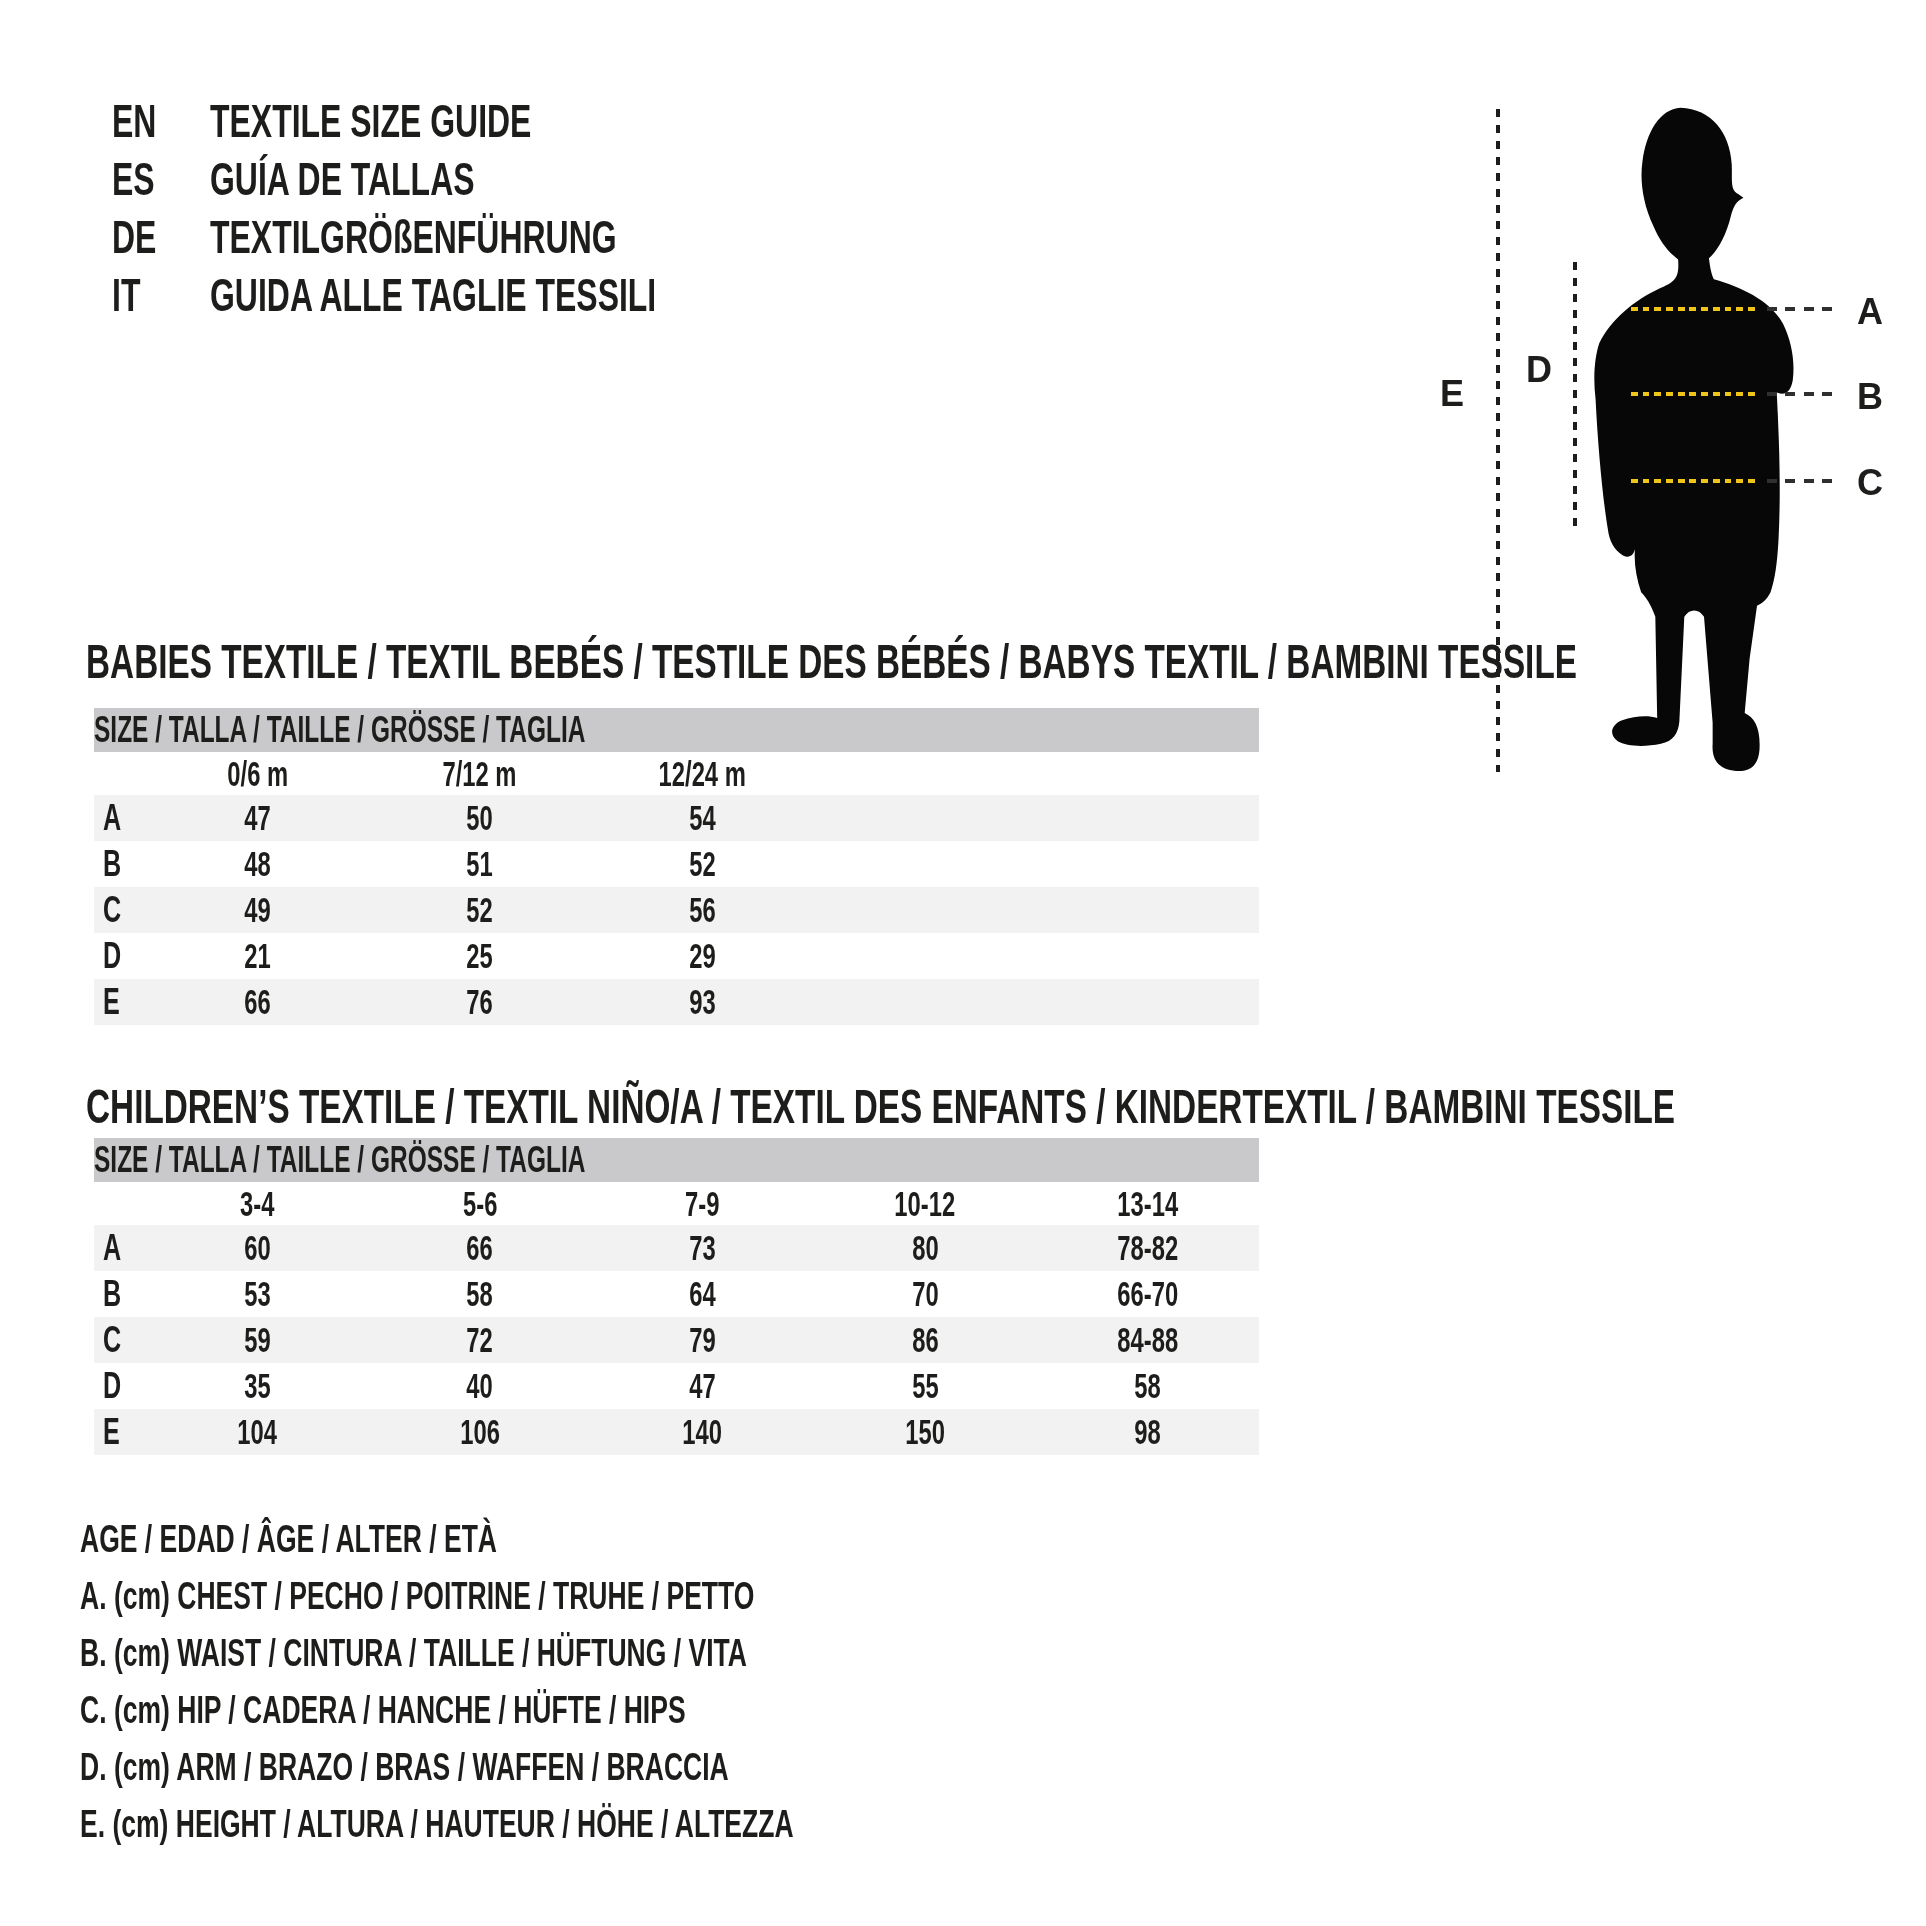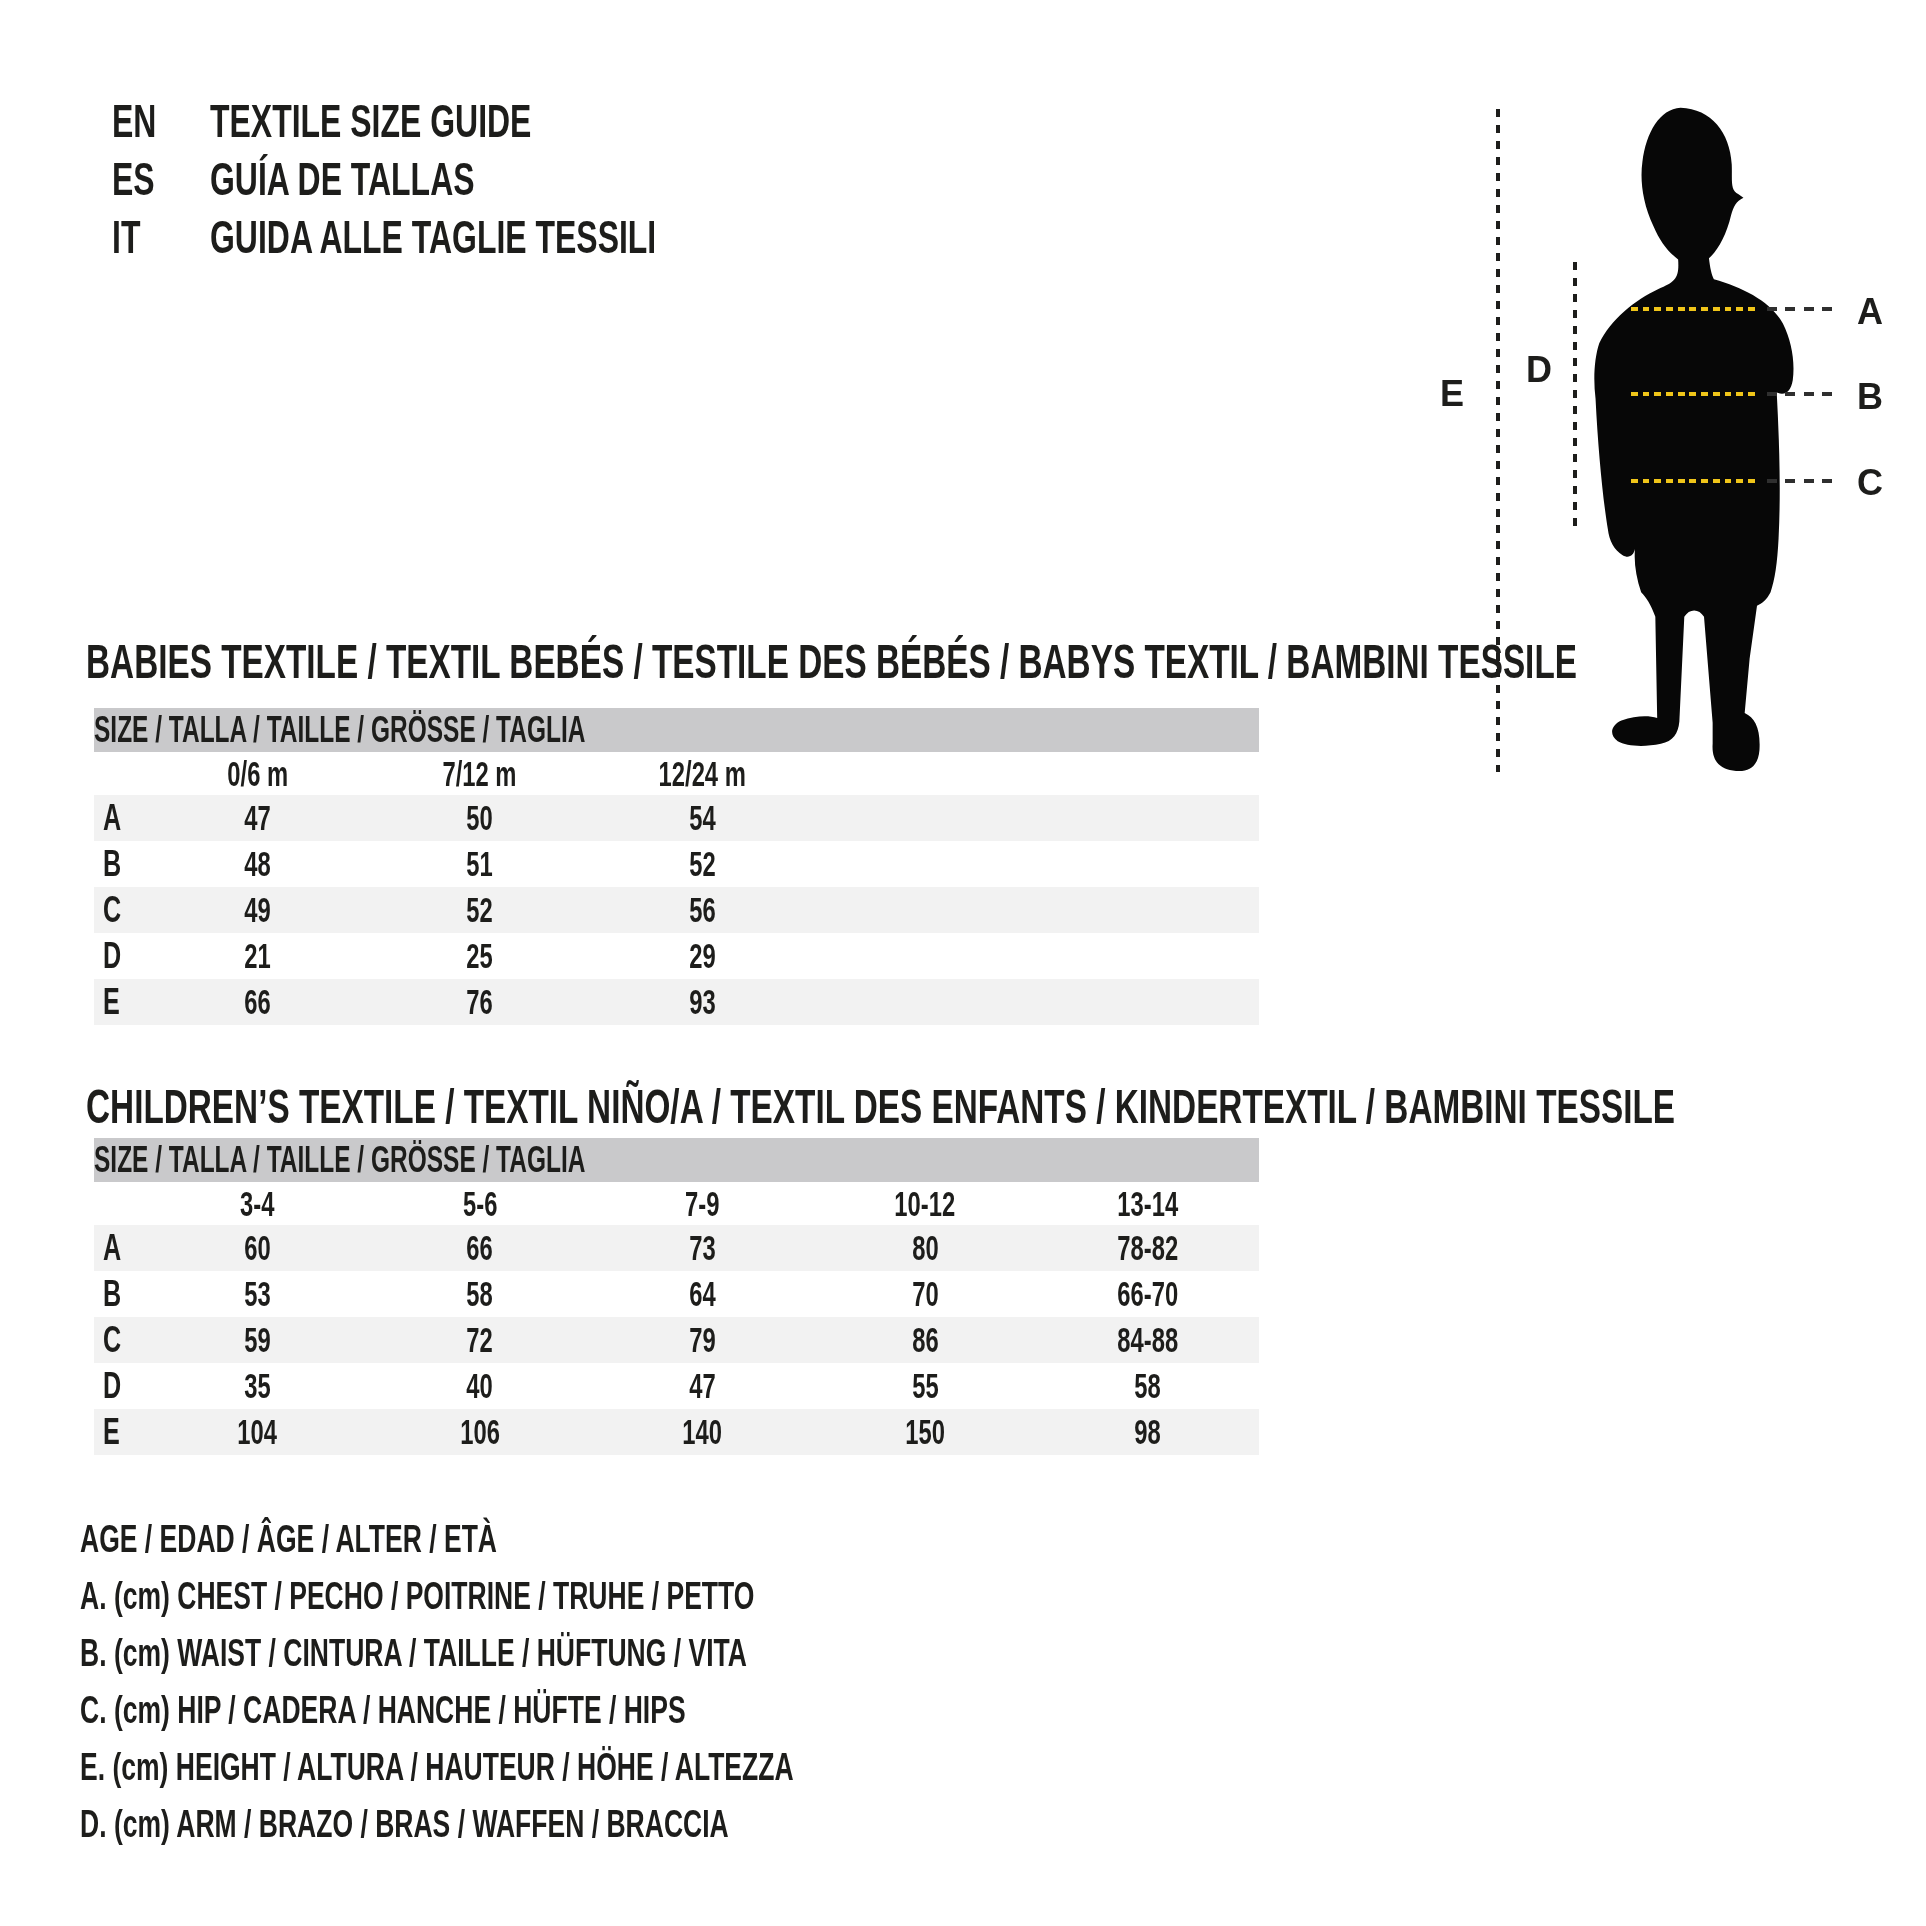--- a/index.html
+++ b/index.html
@@ -48,20 +48,24 @@
 <div class="page">
 
   <div class="lang-list">
     <div class="lang-row">
       <span class="lang-code"><span class="cnd">EN</span></span>
       <span class="cnd">TEXTILE SIZE GUIDE</span>
     </div>
     <div class="lang-row">
       <span class="lang-code"><span class="cnd">ES</span></span>
       <span class="cnd">GUÍA DE TALLAS</span>
+    </div>
+    <div class="lang-row">
+      <span class="lang-code"><span class="cnd">DE</span></span>
+      <span class="cnd">TEXTILGRÖßENFÜHRUNG</span>
     </div>
     <div class="lang-row">
       <span class="lang-code"><span class="cnd">IT</span></span>
       <span class="cnd">GUIDA ALLE TAGLIE TESSILI</span>
     </div>
   </div>
 
   <div class="vline" style="left:1476px;top:109px;height:663px;"></div>
   <div class="vline" style="left:1553px;top:262px;height:265px;"></div>
   <div class="fig-label" style="left:1420px;top:373px;">E</div>
@@ -235,18 +239,18 @@
       <div class="t-cell"><span class="cndc">150</span></div>
       <div class="t-cell"><span class="cndc">98</span></div>
     </div>
   </div>
 
   <div class="legend">
     <div><span class="cnd">AGE / EDAD / ÂGE / ALTER / ETÀ</span></div>
     <div><span class="cnd">A. (cm) CHEST / PECHO / POITRINE / TRUHE / PETTO</span></div>
     <div><span class="cnd">B. (cm) WAIST / CINTURA / TAILLE / HÜFTUNG / VITA</span></div>
     <div><span class="cnd">C. (cm) HIP / CADERA / HANCHE / HÜFTE / HIPS</span></div>
+    <div><span class="cnd">D. (cm) ARM / BRAZO / BRAS / WAFFEN / BRACCIA</span></div>
     <div><span class="cnd">E. (cm) HEIGHT / ALTURA / HAUTEUR / HÖHE / ALTEZZA</span></div>
-    <div><span class="cnd">D. (cm) ARM / BRAZO / BRAS / WAFFEN / BRACCIA</span></div>
   </div>
 
 </div>
 
 
 </body></html>

